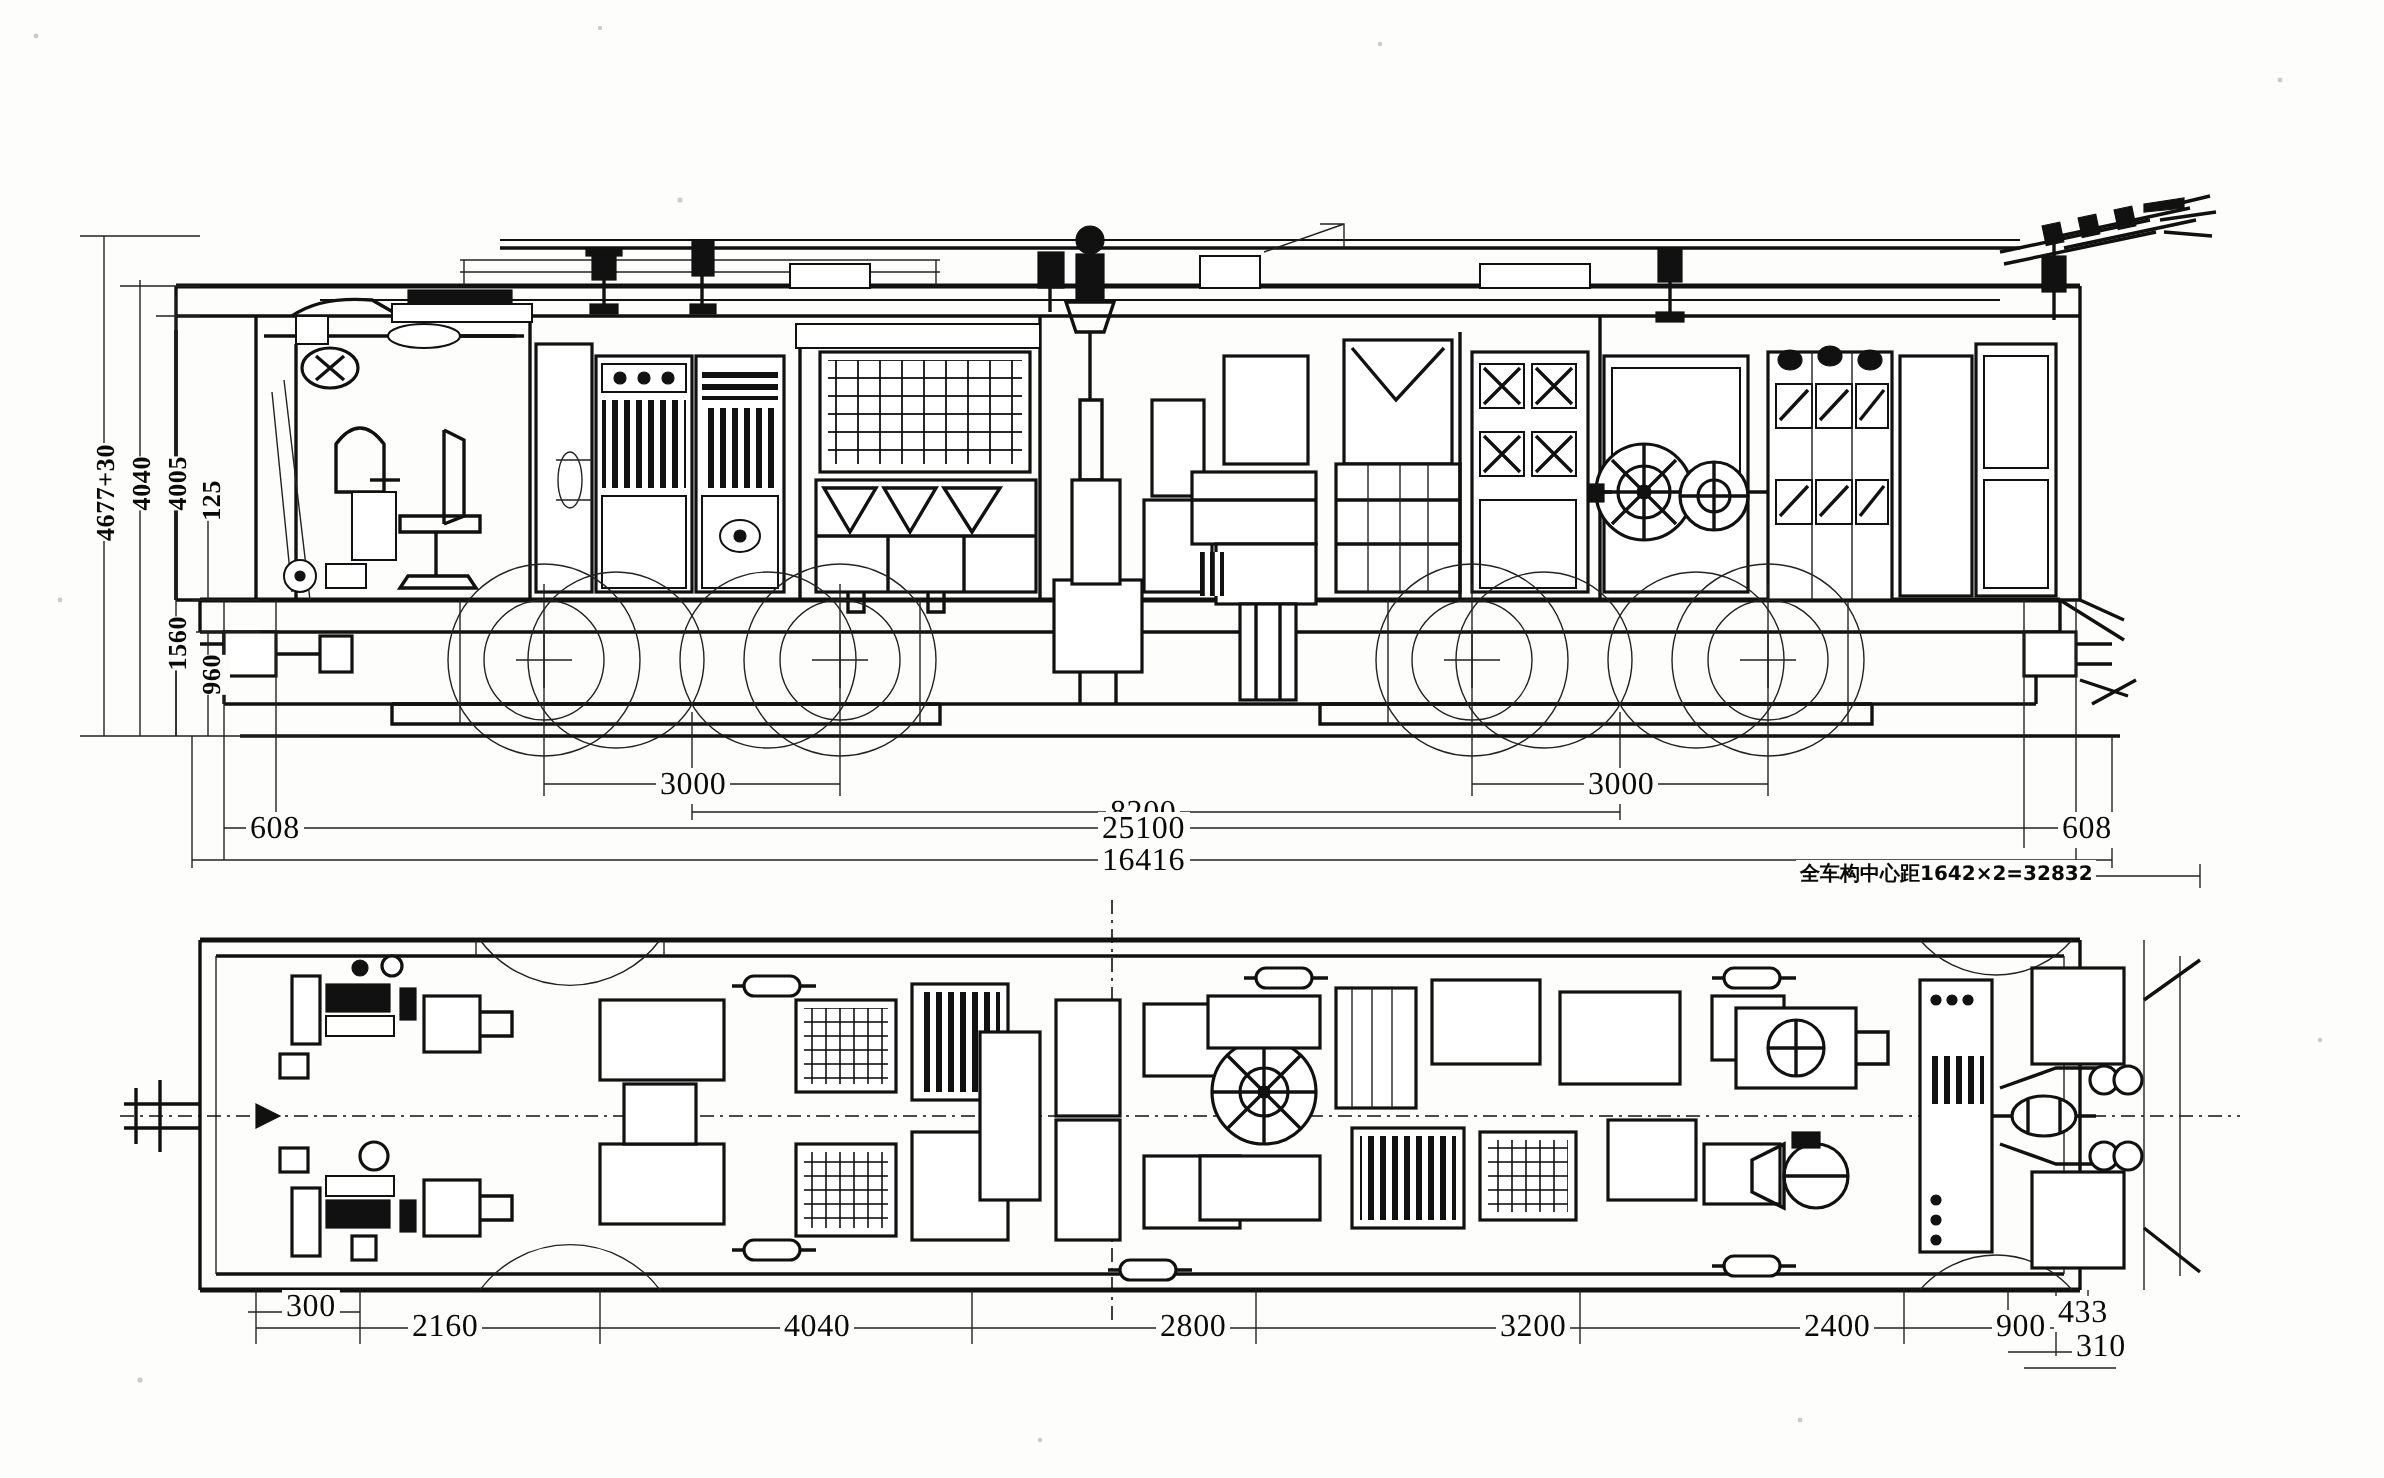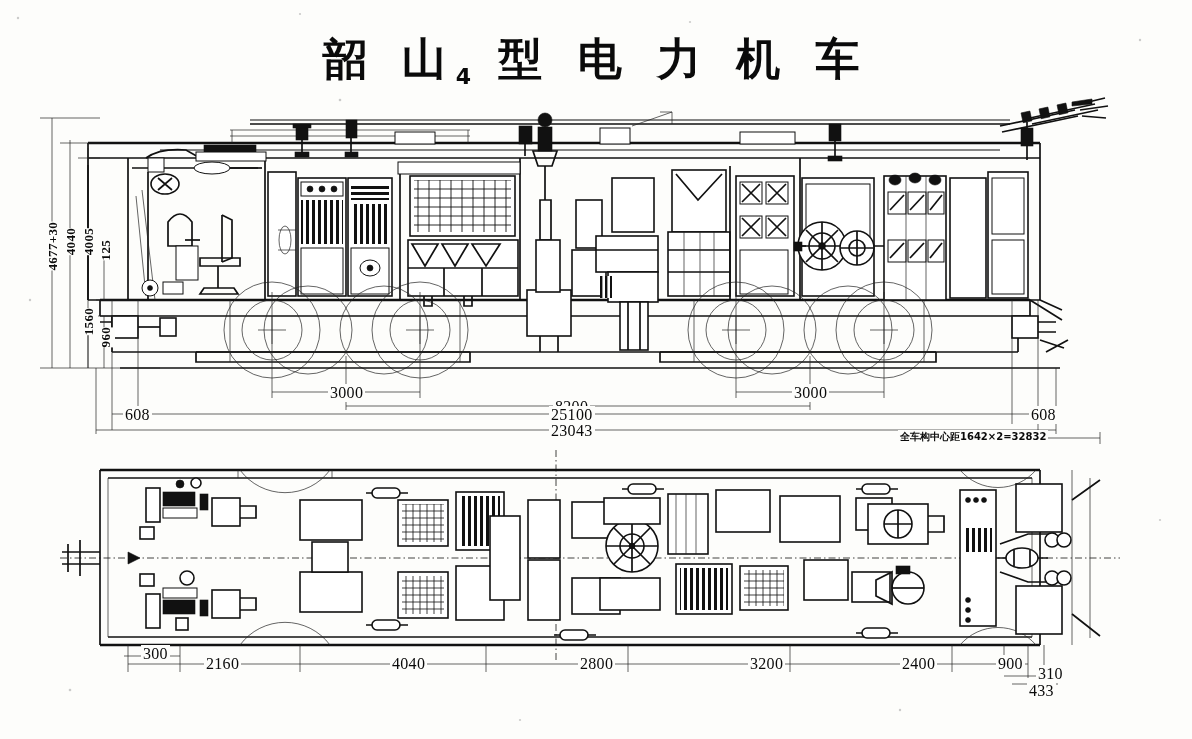--- a/index.html
+++ b/index.html
@@ -35,23 +35,20 @@
         writing-mode:vertical-rl;transform:rotate(180deg);letter-spacing:.3px;}
   .note{position:absolute;font-family:"DejaVu Sans",sans-serif;
         font-size:10px;font-weight:bold;color:#0a0a0a;
         background:#fdfdfb;padding:0 2px;white-space:nowrap;}
 </style>
 </head>
 <body>
 
 <div id="root">
 
-  <div class="title">
-    <span>韶 山</span><span class="sub">4</span> <span>型 电 力 机 车</span>
-  </div>
 
   <svg viewBox="0 0 1192 739">
     <defs>
       <pattern id="grid1" width="11" height="9" patternUnits="userSpaceOnUse">
         <rect width="11" height="9" fill="#fff"></rect>
         <rect width="11" height="9" fill="none" stroke="#111" stroke-width=".9"></rect>
       </pattern>
       <pattern id="grid2" width="7" height="7" patternUnits="userSpaceOnUse">
         <rect width="7" height="7" fill="#fff"></rect>
         <rect width="7" height="7" fill="none" stroke="#111" stroke-width=".8"></rect>
@@ -549,28 +546,28 @@
   <div class="dimv" style="left:80px;top:228px;">4005</div>
   <div class="dimv" style="left:97px;top:240px;">125</div>
   <div class="dimv" style="left:80px;top:308px;">1560</div>
   <div class="dimv" style="left:97px;top:327px;">960</div>
 
   <div class="dim" style="left:123px;top:406px;">608</div>
   <div class="dim" style="left:328px;top:384px;">3000</div>
   <div class="dim" style="left:792px;top:384px;">3000</div>
   <div class="dim" style="left:553px;top:398px;">8200</div>
   <div class="dim" style="left:549px;top:406px;">25100</div>
-  <div class="dim" style="left:549px;top:422px;">23043</div>
+  <div class="dim" style="left:549px;top:422px;">16416</div>
   <div class="dim" style="left:1029px;top:406px;">608</div>
 
   <div class="note" style="left:898px;top:430px;">全车构中心距1642×2=32832</div>
 
   <div class="dim" style="left:141px;top:645px;">300</div>
   <div class="dim" style="left:204px;top:655px;">2160</div>
   <div class="dim" style="left:390px;top:655px;">4040</div>
   <div class="dim" style="left:578px;top:655px;">2800</div>
   <div class="dim" style="left:748px;top:655px;">3200</div>
   <div class="dim" style="left:900px;top:655px;">2400</div>
   <div class="dim" style="left:996px;top:655px;">900</div>
-  <div class="dim" style="left:1027px;top:648px;margin-top:34px;">433</div>
+  <div class="dim" style="left:1027px;top:648px;">433</div>
   <div class="dim" style="left:1036px;top:665px;">310</div>
 
 </div>
 
 </body></html>

